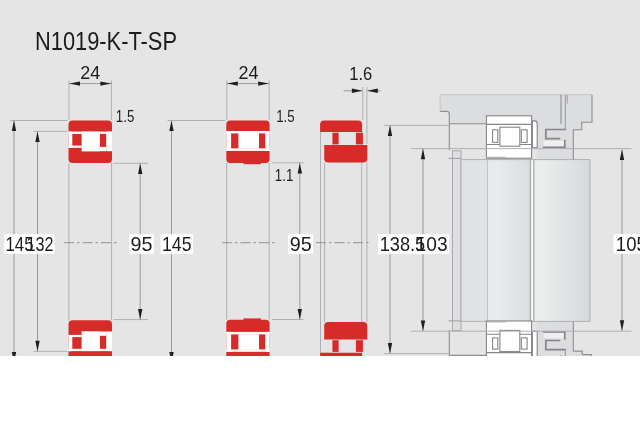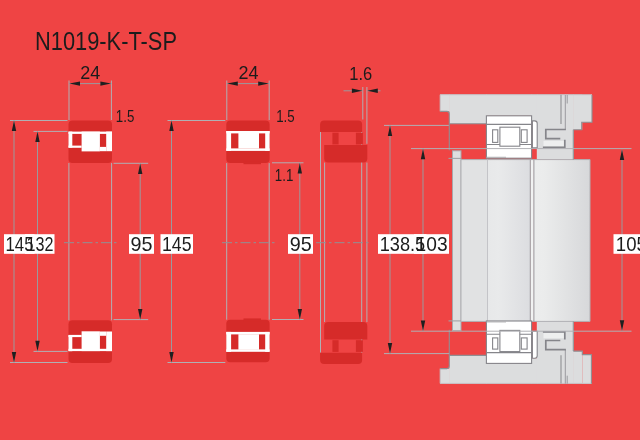--- a/index.html
+++ b/index.html
@@ -1,14 +1,14 @@
 <!DOCTYPE html>
 <html><head><meta charset="utf-8"><style>
 html,body{margin:0;padding:0;background:#fff}
-#c{position:relative;width:640px;height:440px;overflow:hidden;background:#ef4444}
+#c{position:relative;width:640px;height:356px;overflow:hidden;background:#e5e5e5}
 text{font-family:"Liberation Sans",sans-serif;fill:#1c1c1c}
 </style></head><body>
 <div id="c">
 <svg width="640" height="440" viewBox="0 0 640 440">
 
 <g fill="#dcddde" stroke="none">
   <rect x="440.2" y="94.7" width="9.7" height="16.7"></rect>
   <rect x="449.3" y="94.7" width="37.9" height="29.1"></rect>
   <rect x="486" y="94.7" width="46.2" height="21.1"></rect>
   <rect x="531.2" y="94.7" width="6.6" height="26.3"></rect>

